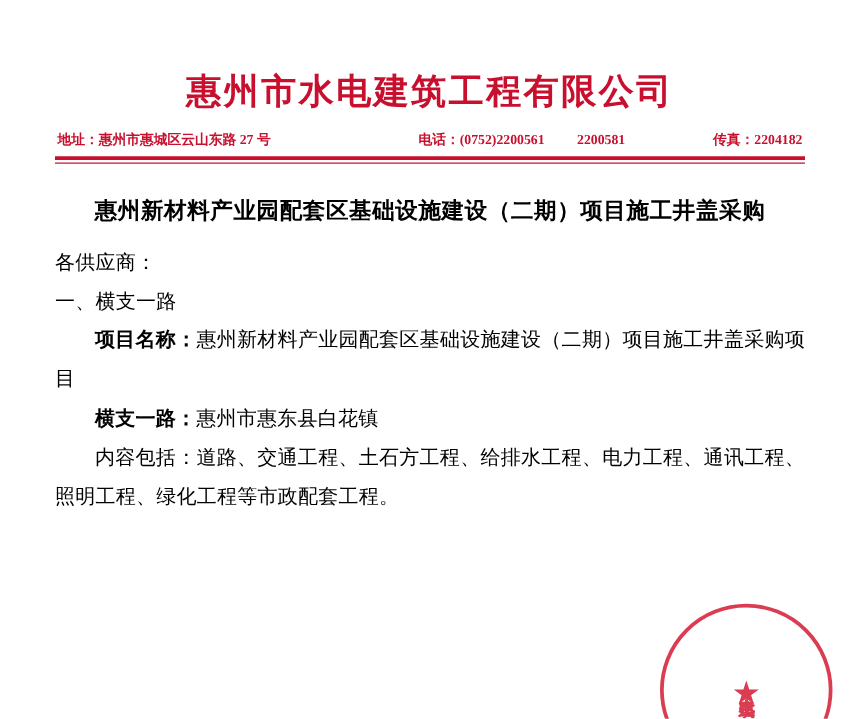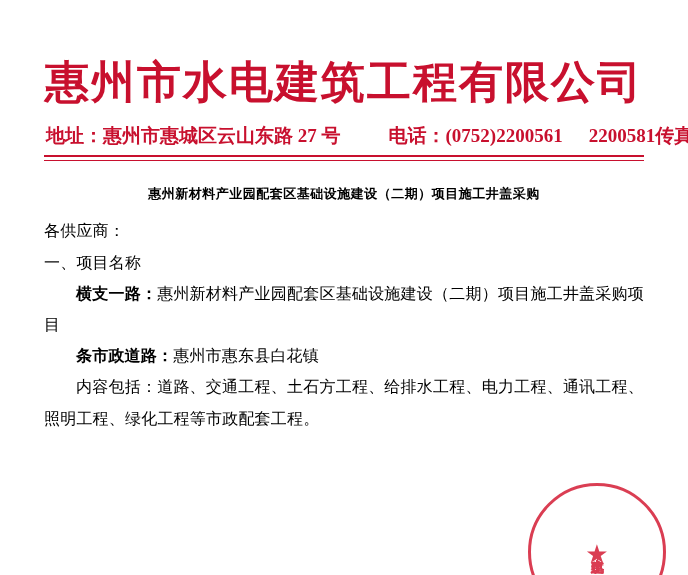--- a/index.html
+++ b/index.html
@@ -25,29 +25,29 @@
 
   
   .letterhead {
     padding-top: 58px;
     text-align: center;
   }
   .company-name {
     color: #c8102e;
     font-family: "Liberation Serif", "DejaVu Serif", serif;
     font-weight: bold;
-    font-size: 44px;
+    font-size: 28px;
     letter-spacing: 2px;
     line-height: 1.15;
     white-space: nowrap;
   }
   .contact-row {
     margin-top: 14px;
     color: #c8102e;
-    font-size: 19px;
+    font-size: 11px;
     font-weight: bold;
     display: flex;
     justify-content: space-between;
     align-items: baseline;
     padding: 0 2px;
     white-space: nowrap;
   }
   .contact-left { text-align: left; }
   .contact-mid  { text-align: center; margin-left: 48px; }
   .contact-mid .spaced { padding-left: 26px; }
@@ -63,21 +63,21 @@
   .rule-thin {
     height: 1px;
     background: #c8102e;
     margin-top: 2.5px;
   }
 
   
   .doc-title {
     margin-top: 22px;
     text-align: center;
-    font-size: 13px;
+    font-size: 18px;
     font-weight: bold;
     line-height: 1.75;
     letter-spacing: 0.5px;
   }
   .doc-title .line2 { display: block; }
 
   
   .body-text {
     margin-top: 10px;
     font-size: 16px;
@@ -164,28 +164,28 @@
       <div class="rule-thin"></div>
     </div>
   </div>
 
   <div class="doc-title">
     <span>惠州新材料产业园配套区基础设施建设（二期）项目施工井盖采购</span>
   </div>
 
   <div class="body-text">
     <p class="p-noindent" style="margin:0 0 0 0;">各供应商：</p>
-    <p class="section-head" style="margin:0;">一、项目名称</p>
+    <p class="section-head" style="margin:0;">一、横支一路</p>
 
     <p class="sub-item" style="margin:0;">
-      <span class="label-bold">横支一路：</span><span>惠州新材料产业园配套区基础设施建设（二期）项目施工井盖采购项目</span>
+      <span class="label-bold">项目名称：</span><span>惠州新材料产业园配套区基础设施建设（二期）项目施工井盖采购项目</span>
     </p>
 
     <p class="sub-item" style="margin:0;">
-      <span class="label-bold">条市政道路：</span><span>惠州市惠东县白花镇</span>
+      <span class="label-bold">横支一路：</span><span>惠州市惠东县白花镇</span>
     </p>
 
 
     <p class="sub-item" style="margin:0;">内容包括：道路、交通工程、土石方工程、给排水工程、电力工程、通讯工程、照明工程、绿化工程等市政配套工程。</p>
   </div>
 
   <div class="seal">
     <div class="seal-inner"></div>
     <div class="seal-text">水电建筑工</div>
     <div class="seal-star">★</div>

